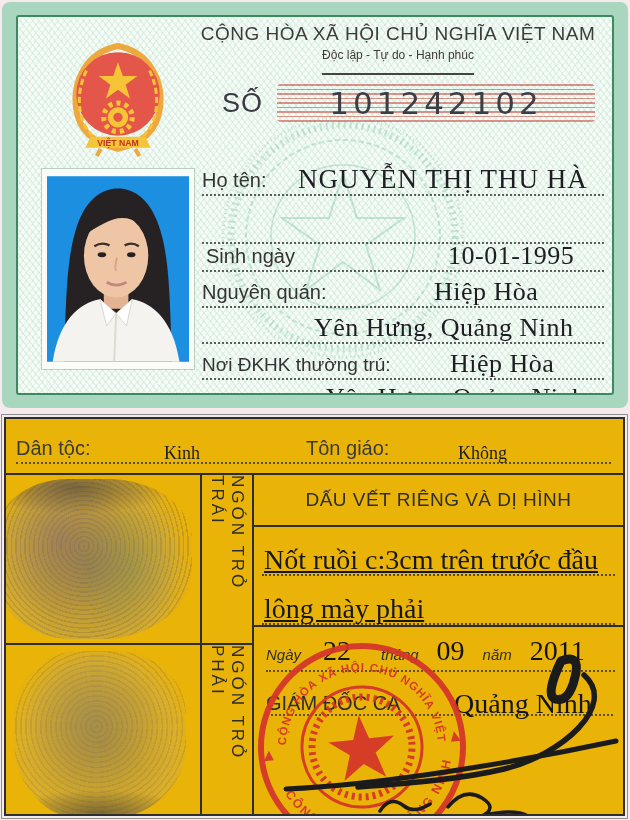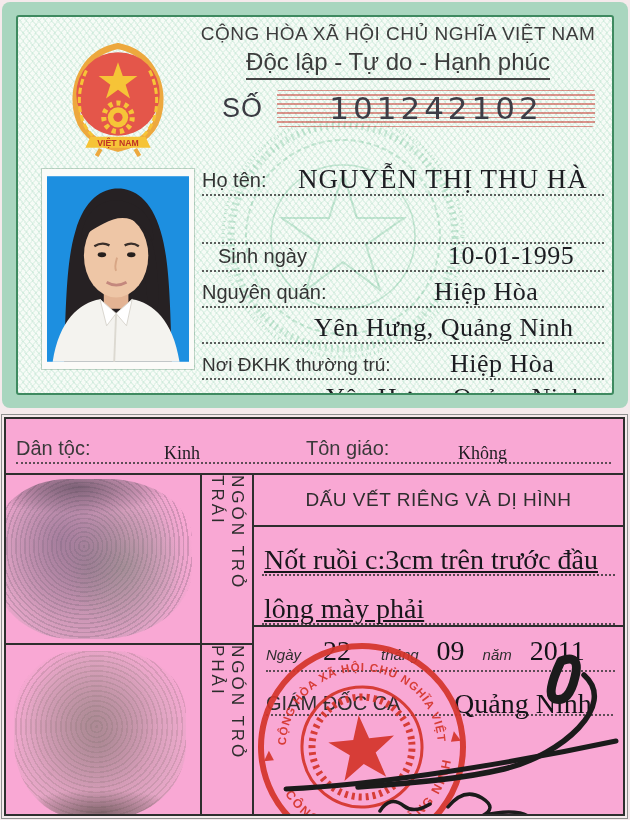--- a/index.html
+++ b/index.html
@@ -14,22 +14,22 @@
     background-image:
       repeating-linear-gradient(52deg, rgba(110,195,155,.16) 0 1.5px, transparent 1.5px 5px),
       repeating-linear-gradient(-52deg, rgba(110,195,155,.13) 0 1.5px, transparent 1.5px 5px);
     border:2px solid #3e8a60; border-radius:3px; overflow:hidden; }
 
   .watermark { position:absolute; left:200px; top:95px; width:250px; height:250px;
     opacity:.30; z-index:0; pointer-events:none; }
 
   .front-header { position:absolute; left:168px; top:6px; width:424px; text-align:center; z-index:2; }
   .hdr1 { font-size:19px; color:#3c3c3c; letter-spacing:.5px; }
-  .hdr2 { display:inline-block; font-size:24px; color:#3c3c3c; margin-top:3px;
-          border-bottom:2px solid #444; padding-bottom:2px; }
+  .hdr2 { display:inline-block; font-size:12px; color:#3c3c3c; margin-top:3px;
+          border-bottom:2px solid #444; padding-bottom:11px; }
   .card-title { margin-top:11px; font-size:25px; font-weight:bold; color:#e8443a;
           letter-spacing:1.5px; text-shadow:0 0 1px rgba(232,68,58,.4); }
   .num-row { margin-top:9px; display:flex; align-items:center; justify-content:flex-start; padding-left:36px; }
   .num-label { font-size:27px; color:#3a3a42; letter-spacing:1px; margin-right:14px; }
   .num-strip { position:relative; width:318px; height:38px; display:flex; align-items:center; justify-content:center;
       background:repeating-linear-gradient(0deg, rgba(195,45,35,.50) 0 1.5px, rgba(250,235,232,.0) 1.5px 4.5px);
       border-radius:4px; }
   .num-value { font-size:31px; color:#3d3d46; letter-spacing:4px; font-family:"DejaVu Sans", sans-serif; }
 
   .emblem { position:absolute; left:44px; top:22px; width:112px; height:120px; z-index:2; }
@@ -42,21 +42,21 @@
   .frow { position:absolute; left:0; right:0; height:42px; }
   .dotline { position:absolute; left:0; right:0; bottom:3px;
              border-bottom:2.6px dotted rgba(50,50,50,.78); }
   .flabel { position:absolute; bottom:7px; font-size:20px; color:#333; }
   .fval   { position:absolute; bottom:4px; font-family:"Liberation Serif", serif;
             font-size:26px; color:#1d1d22; letter-spacing:.5px; white-space:nowrap; }
   .fval.big { font-size:27px; letter-spacing:1px; }
 
   
   .back-card { position:absolute; left:4px; top:417px; width:621px; height:399px;
-    background:#f9a8d4; border:2px solid #2e2e2e; outline:1px solid #8f8f8f; outline-offset:2px;
+    background:#eab308; border:2px solid #2e2e2e; outline:1px solid #8f8f8f; outline-offset:2px;
     overflow:hidden; }
   .row-ethnic { position:relative; height:56px; border-bottom:2px solid #2e2e2e; }
   .row-ethnic .dotline { left:10px; right:12px; bottom:9px; }
   .elabel { position:absolute; bottom:13px; font-size:20px; color:#3a3a3a; }
   .eval   { position:absolute; bottom:9px; font-family:Liberation Serif, serif;
             font-size:18px; color:#1c1c20; }
 
   .back-main { display:flex; height:339px; }
   .fp-col { width:196px; border-right:2px solid #2e2e2e; display:flex; flex-direction:column; }
   .fp-top { height:170px; border-bottom:2px solid #2e2e2e; position:relative; overflow:hidden; }
@@ -172,21 +172,21 @@
       <div class="frow" style="top:140px;">
         <div class="dotline"></div>
         <span class="flabel" style="left:0;">Họ tên:</span>
         <span class="fval big" style="left:96px;">NGUYỄN THỊ THU HÀ</span>
       </div>
       <div class="frow" style="top:188px;">
         <div class="dotline"></div>
       </div>
       <div class="frow" style="top:216px;">
         <div class="dotline"></div>
-        <span class="flabel" style="left:16px;">Sinh ngày</span>
+        <span class="flabel" style="left:4px;">Sinh ngày</span>
         <span class="fval" style="left:246px;">10-01-1995</span>
       </div>
       <div class="frow" style="top:252px;">
         <div class="dotline"></div>
         <span class="flabel" style="left:0;">Nguyên quán:</span>
         <span class="fval" style="left:232px;">Hiệp Hòa</span>
       </div>
       <div class="frow" style="top:288px;">
         <div class="dotline"></div>
         <span class="fval" style="left:112px;">Yên Hưng, Quảng Ninh</span>

